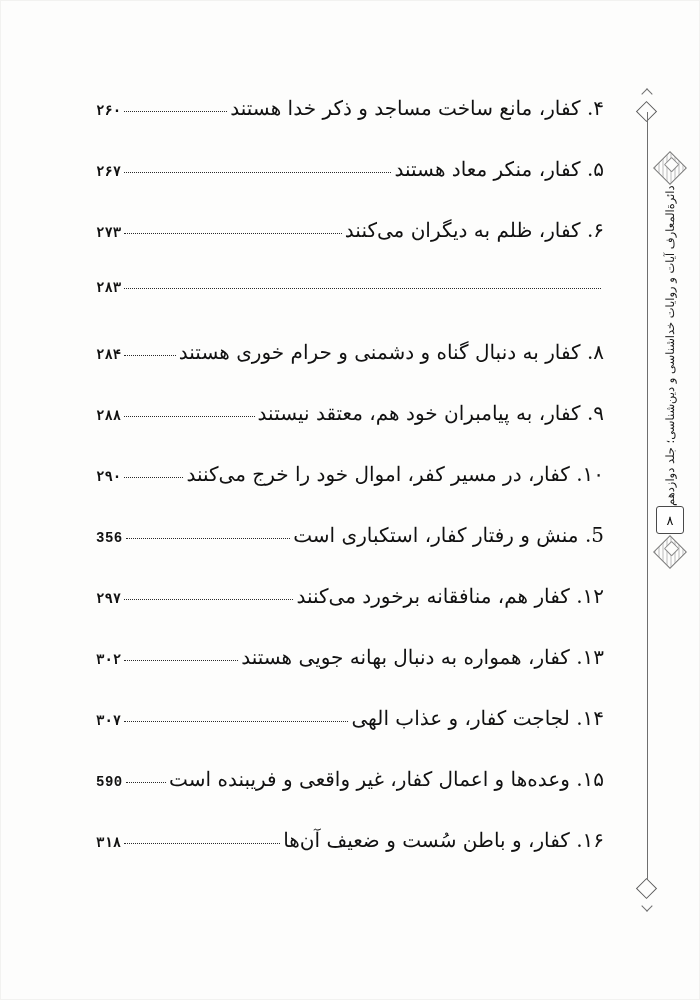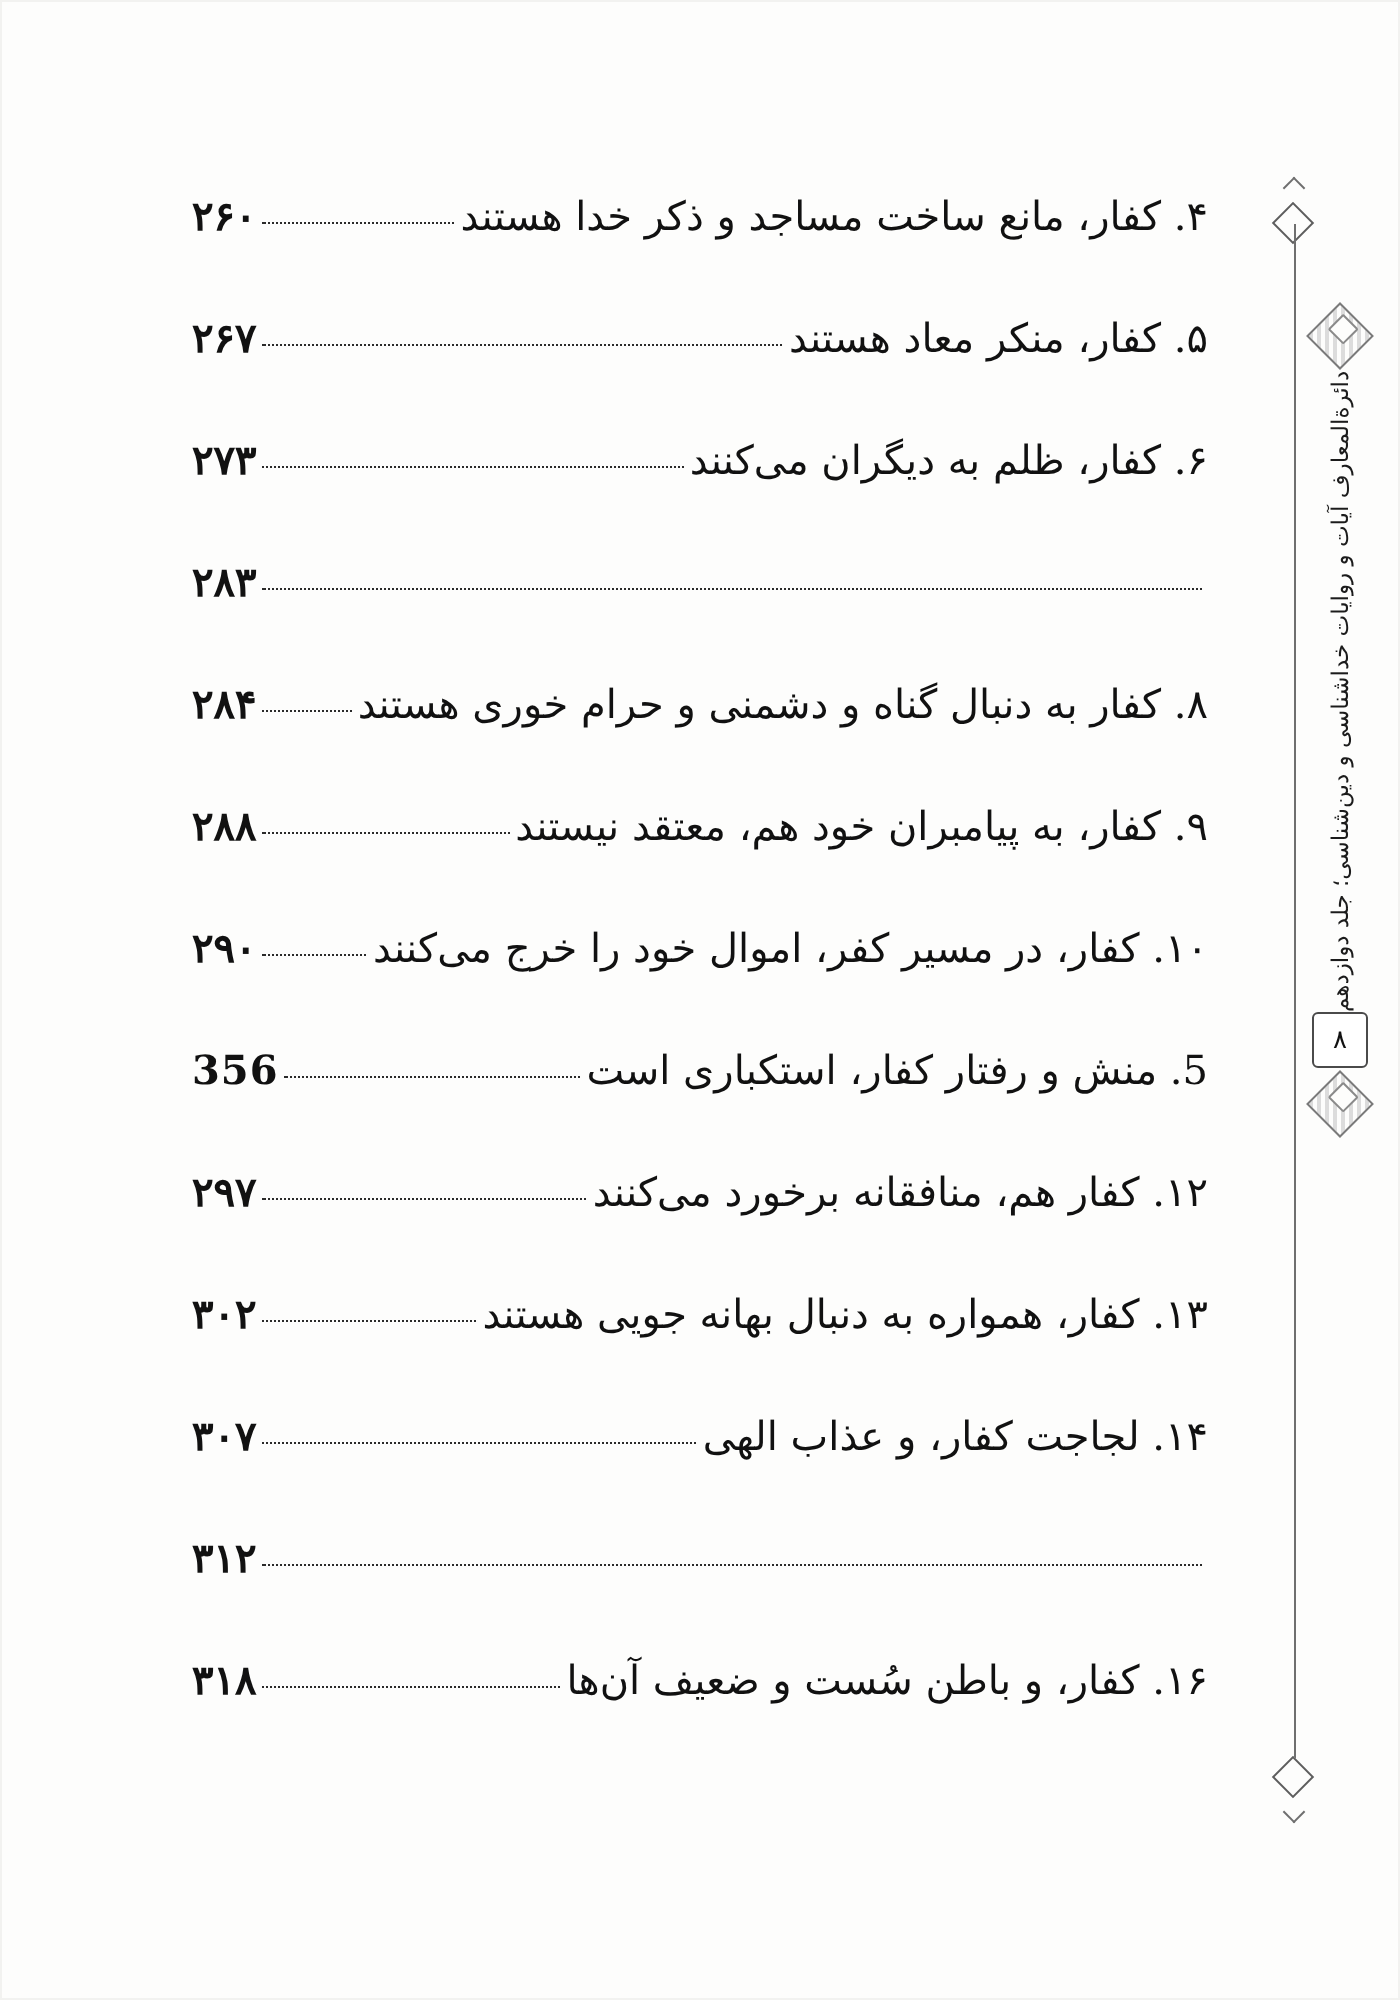--- a/index.html
+++ b/index.html
@@ -181,25 +181,26 @@
     flex: 1 1 auto;
     margin: 0 3px;
     position: relative;
     top: -3px;
     border-bottom: 1.6px dotted #2a2a2a;
     height: 0;
     min-width: 10px;
   }
 
   .toc-page {
-    font-size: 20px;
+    font-size: 14px;
     font-weight: 700;
     flex: 0 0 auto;
     letter-spacing: 0.5px;
     white-space: nowrap;
+    font-family: Liberation Mono, monospace;
   }
 </style>
 </head>
 <body>
 
 <div class="page">
 
   <div class="paper-edge"></div>
 
   <div class="toc">
@@ -263,22 +264,23 @@
       <span class="toc-page">۳۰۲</span>
     </div>
 
     <div class="toc-row">
       <span class="toc-title">۱۴. لجاجت کفار، و عذاب الهی</span>
       <span class="toc-leader"></span>
       <span class="toc-page">۳۰۷</span>
     </div>
 
     <div class="toc-row">
-      <span class="toc-leader"></span>
-      <span class="toc-page">۳۱۲</span>
+      <span class="toc-title">۱۵. وعده‌ها و اعمال کفار، غیر واقعی و فریبنده است</span>
+      <span class="toc-leader"></span>
+      <span class="toc-page">590</span>
     </div>
 
     <div class="toc-row">
       <span class="toc-title">۱۶. کفار، و باطن سُست و ضعیف آن‌ها</span>
       <span class="toc-leader"></span>
       <span class="toc-page">۳۱۸</span>
     </div>
 
   </div>
 

